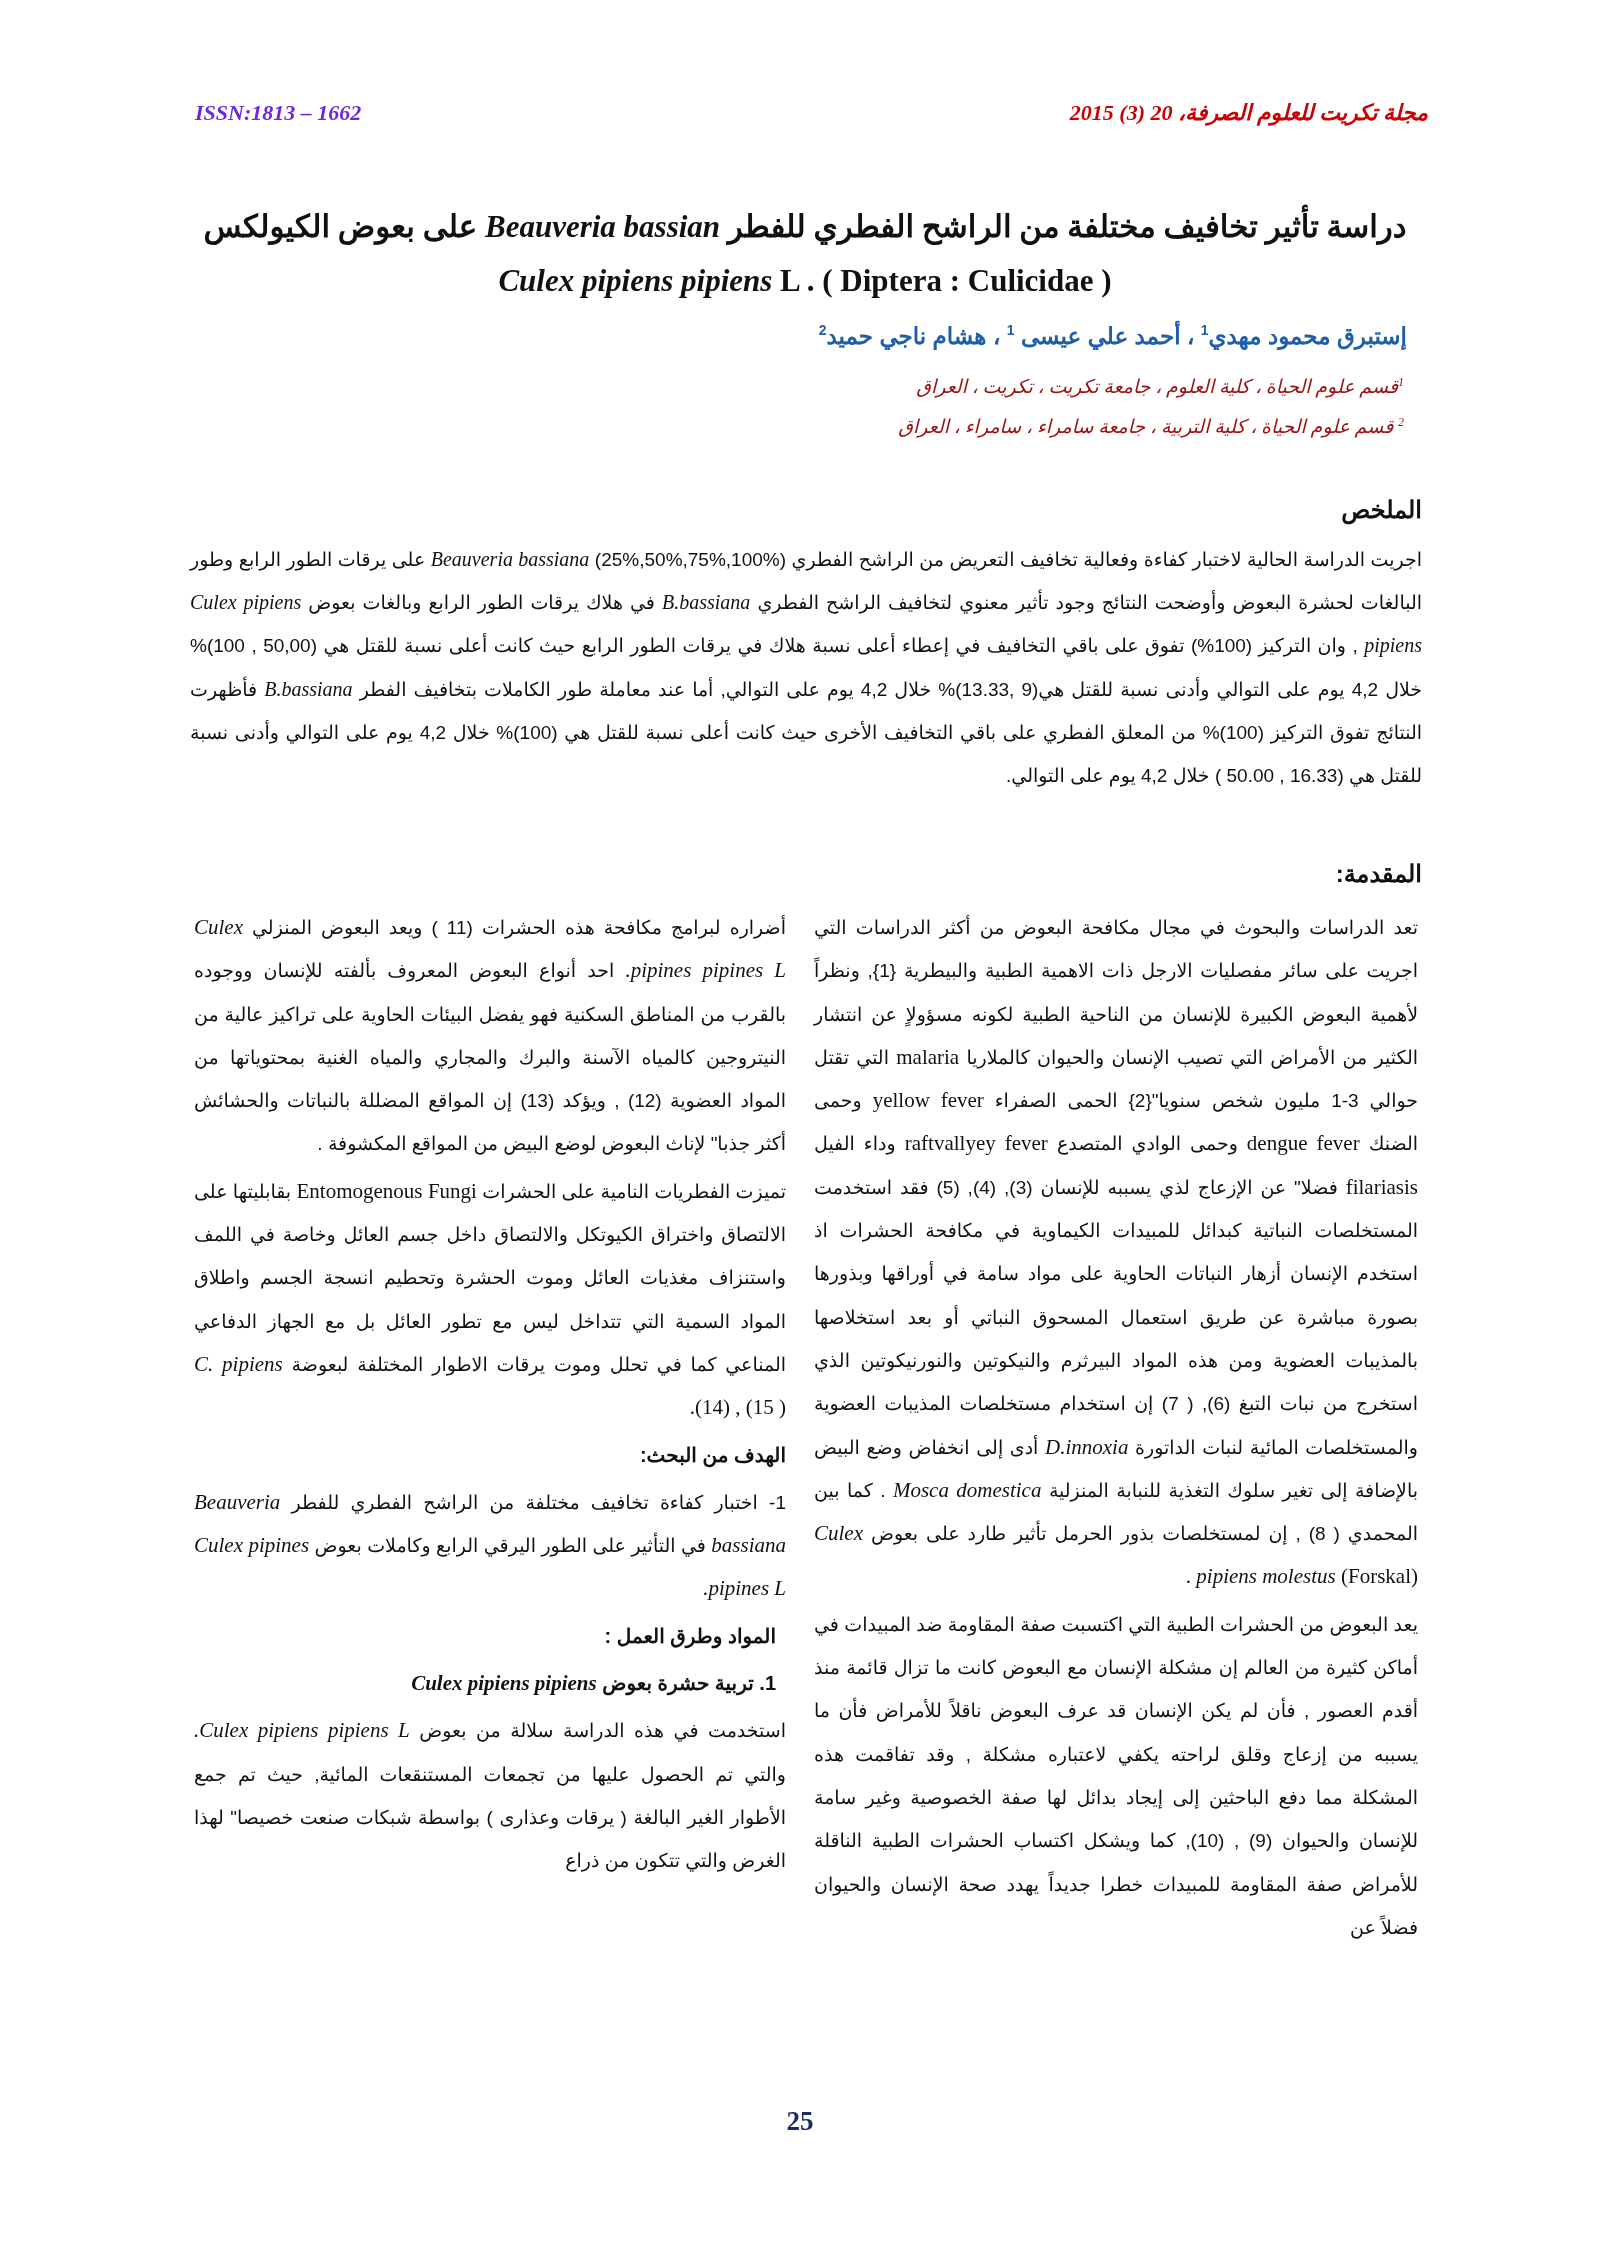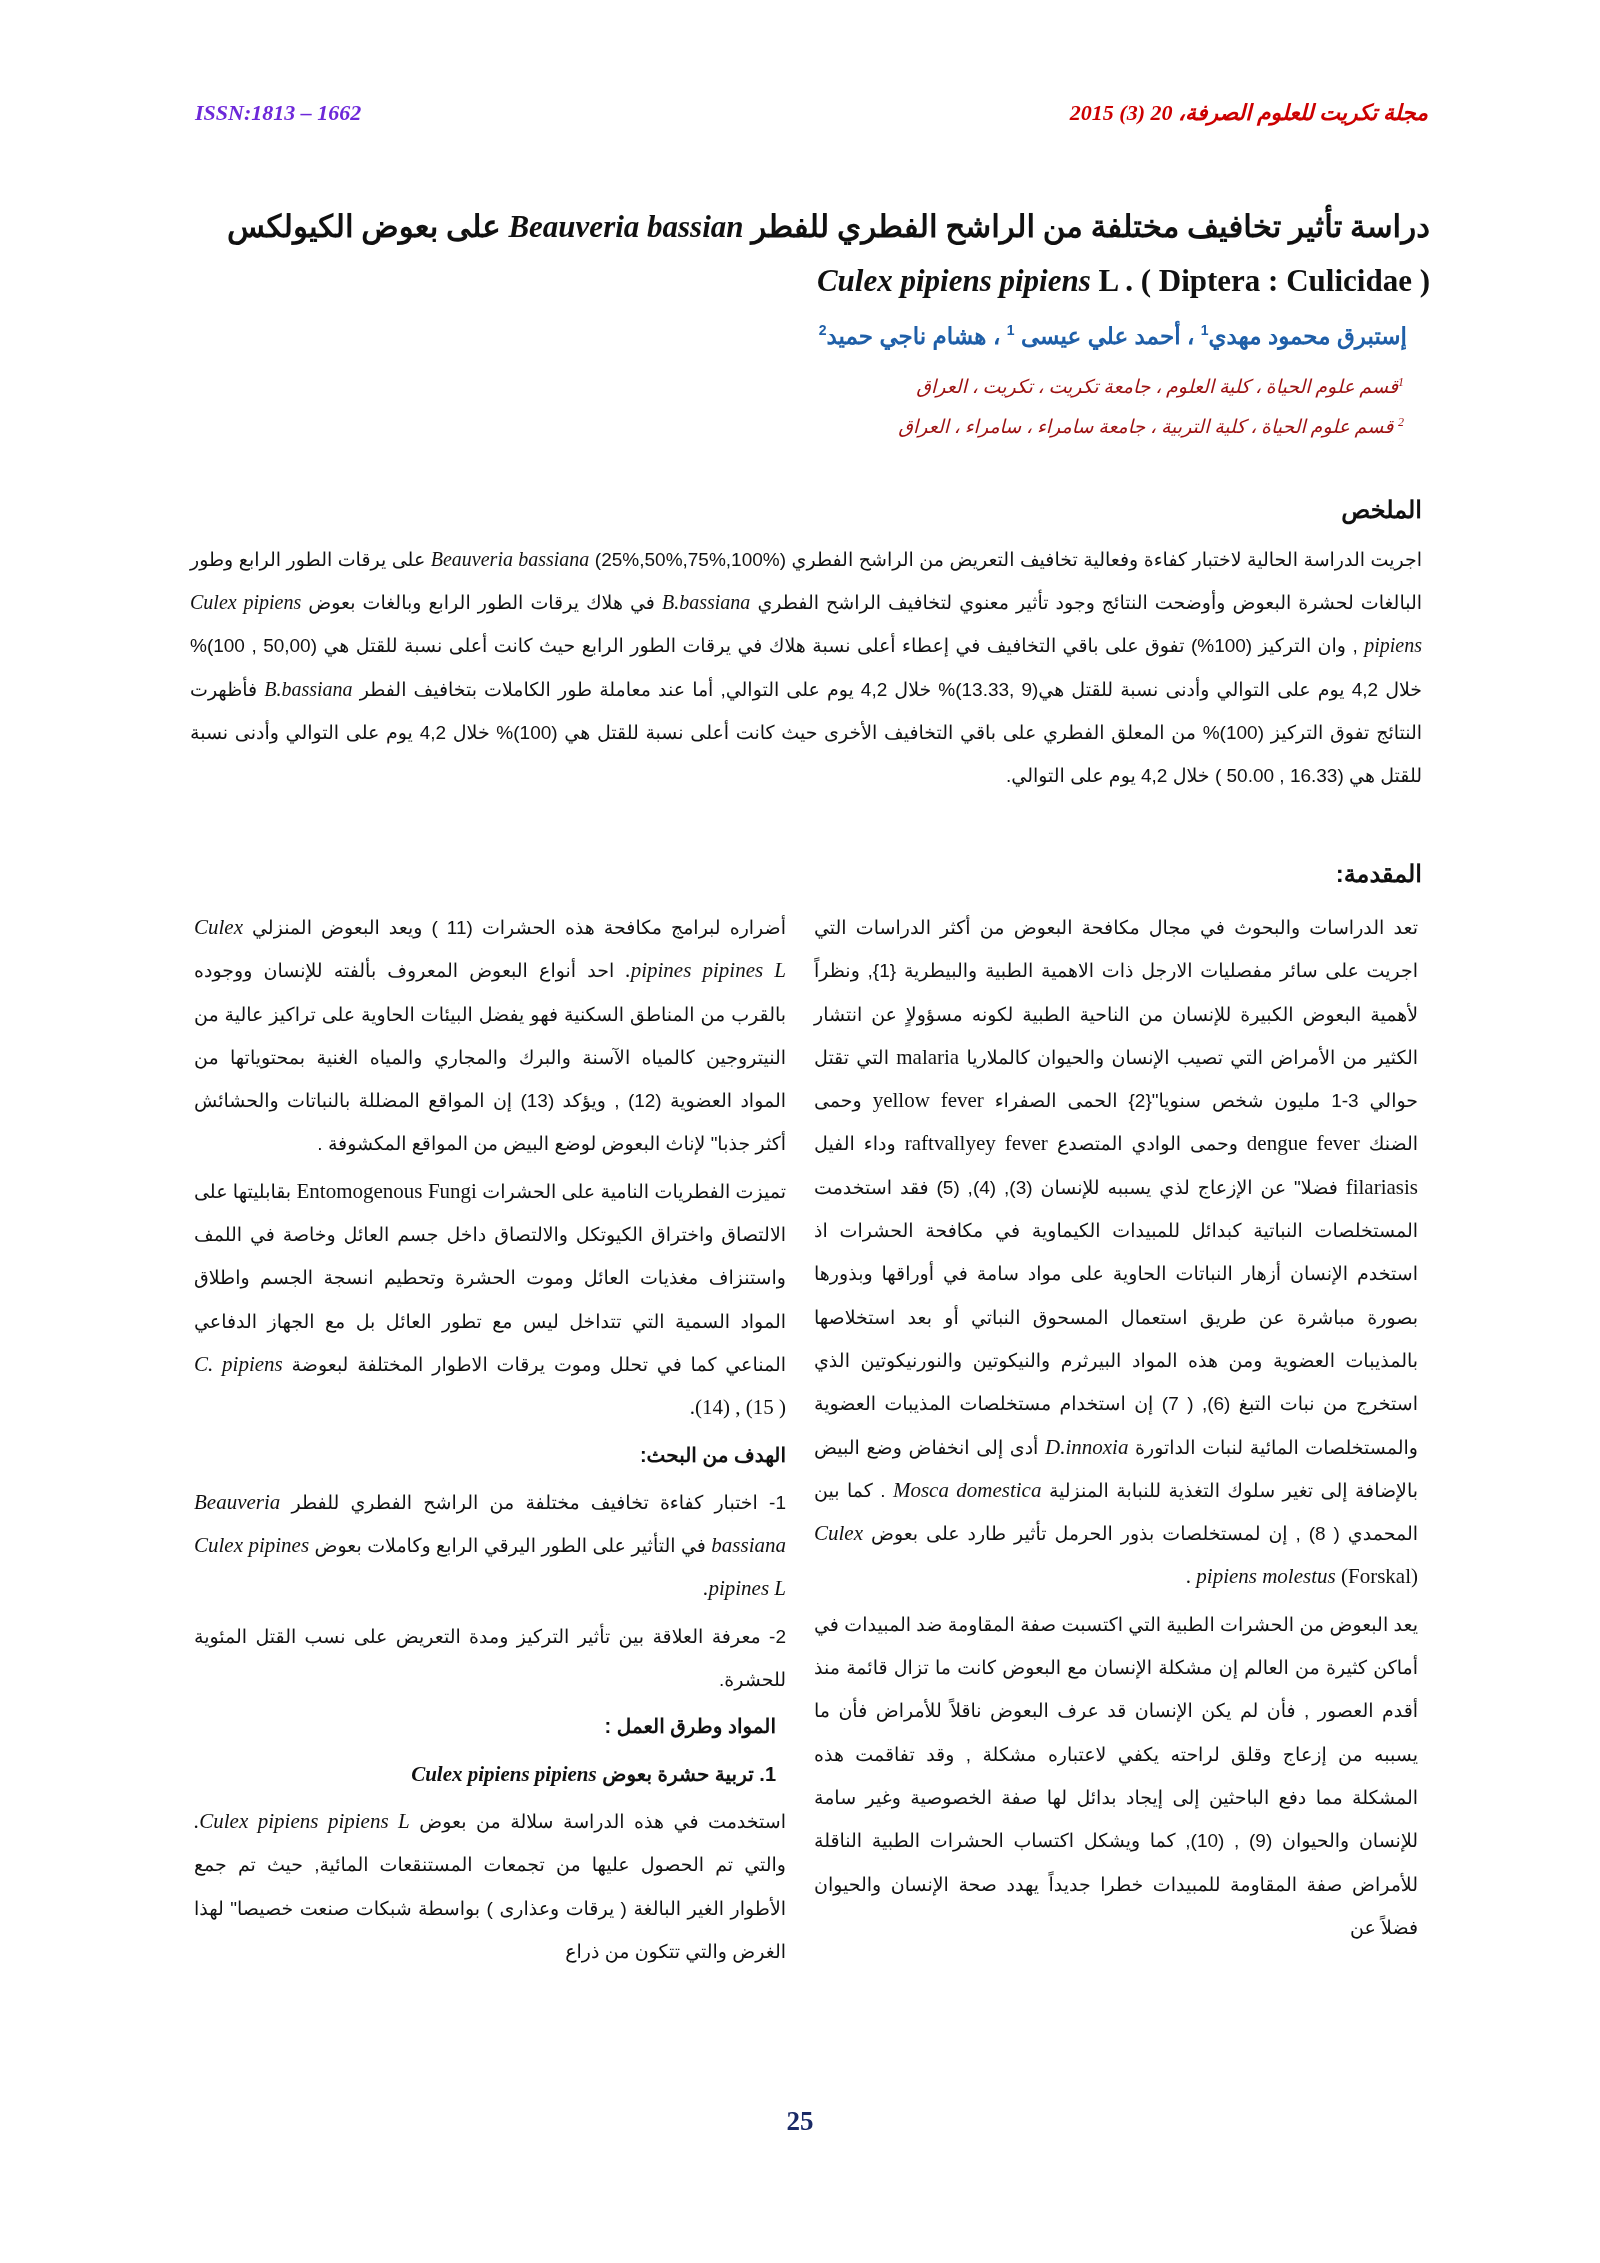--- a/index.html
+++ b/index.html
@@ -3,21 +3,21 @@
 <meta charset="utf-8">
 <style>
   html, body { margin: 0; padding: 0; background: #ffffff; }
   body { width: 1600px; height: 2263px; position: relative; overflow: hidden;
          font-family: "DejaVu Sans", sans-serif; color: #111; }
   .header { position: absolute; top: 100px; left: 195px; right: 172px; height: 40px; }
   .hdr-left { position: absolute; left: 0; top: 0; color: #6d28d9; font-family: "Liberation Serif", serif;
               font-style: italic; font-weight: bold; font-size: 22px; }
   .hdr-right { position: absolute; right: 0; top: 0; color: #cc0000; font-family: "Liberation Serif", serif;
                font-style: italic; font-weight: bold; font-size: 22px; direction: rtl; }
-  .title { position: absolute; top: 200px; left: 180px; right: 170px; text-align: right; direction: rtl;
+  .title { position: absolute; top: 200px; left: 180px; right: 170px; text-align: center; direction: rtl;
            font-family: "Liberation Serif", serif; font-weight: bold; font-size: 31px; line-height: 54px; }
   .title i { font-weight: bold; }
   .authors { position: absolute; top: 322px; right: 193px; direction: rtl; color: #1f5fa8;
              font-family: "Liberation Sans", sans-serif; font-weight: bold; font-size: 23px; }
   .authors sup { font-size: 14px; }
   .affil { position: absolute; right: 196px; direction: rtl; color: #9b1010;
            font-family: "Liberation Serif", serif; font-style: italic; font-size: 19px; }
   .affil sup { font-size: 12px; }
   .affil1 { top: 375px; }
   .affil2 { top: 415px; }
@@ -118,21 +118,20 @@
     <i>C. pipiens</i>
     <span class="lat">(14) , (15 ).</span>
   </p>
   <p class="sub-heading">الهدف من البحث:</p>
   <p>
     <span>1- اختبار كفاءة تخافيف مختلفة من الراشح الفطري للفطر</span>
     <i>Beauveria bassiana</i>
     <span>في التأثير على الطور اليرقي الرابع وكاملات بعوض</span>
     <i>Culex pipines pipines L.</i>
   </p>
-  <p>2- معرفة العلاقة بين تأثير التركيز ومدة التعريض على نسب القتل المئوية للحشرة.</p>
   <p class="methods-heading">المواد وطرق العمل :</p>
   <p class="sub-num">
     <span>1. تربية حشرة بعوض</span>
     <i>Culex pipiens pipiens</i>
   </p>
   <p>
     <span>استخدمت في هذه الدراسة سلالة من بعوض</span>
     <i>Culex pipiens pipiens L.</i>
     <span>والتي تم الحصول عليها من تجمعات المستنقعات المائية, حيث تم جمع الأطوار الغير البالغة ( يرقات وعذارى ) بواسطة شبكات صنعت خصيصا" لهذا الغرض والتي تتكون من ذراع</span>
   </p>

